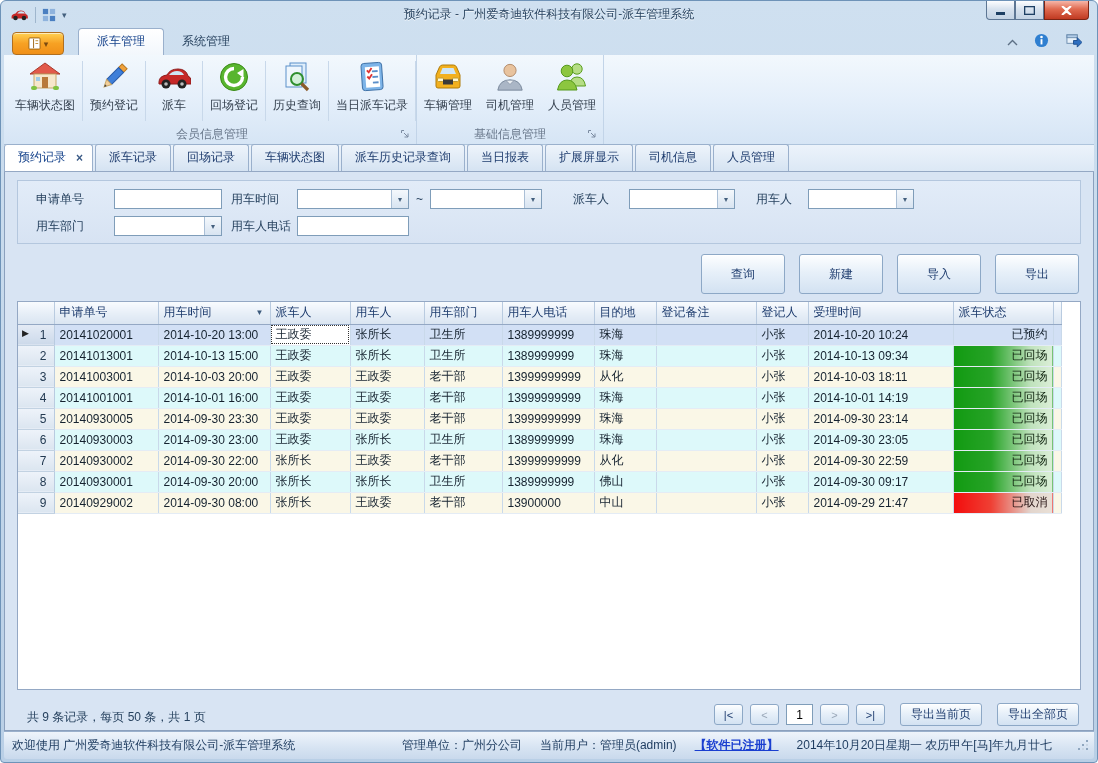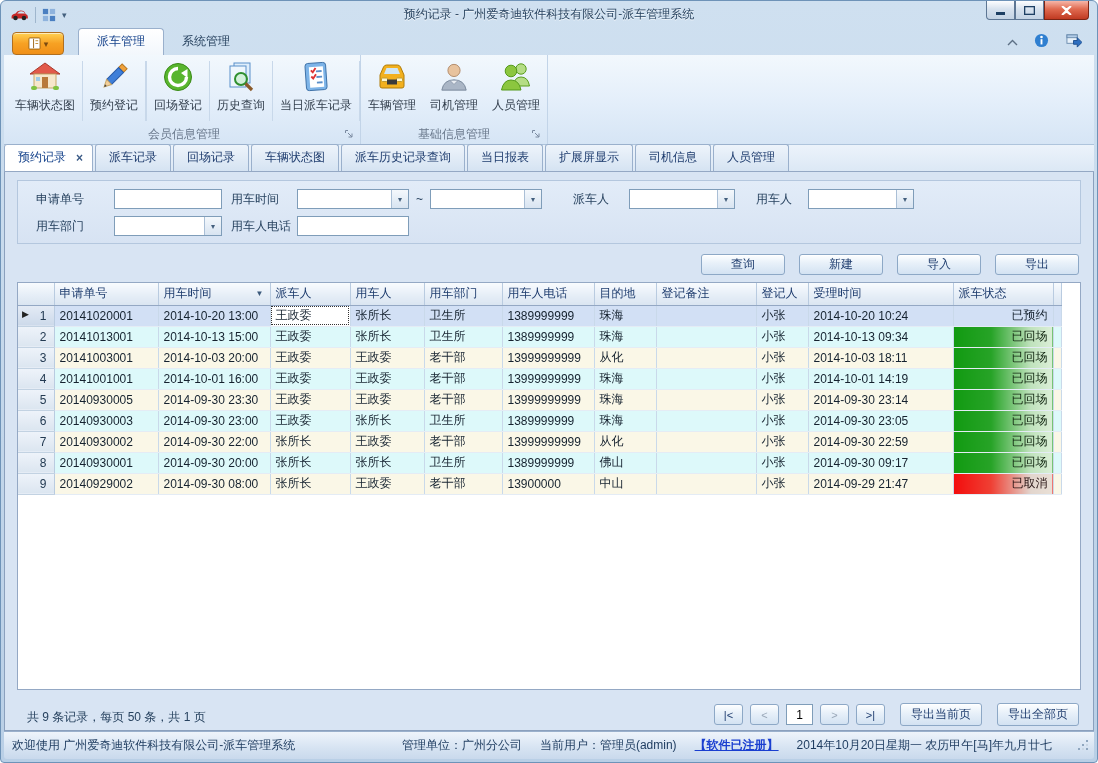--- a/index.html
+++ b/index.html
@@ -49,21 +49,21 @@
 
   .filter-box { border:1px solid #b4c7de; background:linear-gradient(180deg,#e2ecf8,#d7e3f3); padding:7px 8px 6px 18px; margin-bottom:10px; }
   .frow { display:flex; align-items:center; height:22px; margin-bottom:5px; }
   .frow:last-child { margin-bottom:0; }
   .flabel { color:#27425f; white-space:nowrap; }
   .tin { height:20px; border:1px solid #7f9db9; background:#fff; padding:0 4px; font-size:12px; font-family:inherit; color:#222; }
   .select { height:20px; border:1px solid #7f9db9; background:#fff; display:flex; align-items:center; justify-content:flex-end; }
   .sel-btn { width:17px; height:18px; background:linear-gradient(180deg,#f4f8fc,#d8e4f1); border-left:1px solid #aabfd6; display:flex; align-items:center; justify-content:center; font-size:8px; color:#44607e; }
 
   .actions { display:flex; justify-content:flex-end; gap:14px; margin-bottom:7px; padding-right:2px; }
-  .btn { min-width:84px; height:21px; border:1px solid #8da8c6; border-radius:3px; background:linear-gradient(180deg,#fdfeff,#e7f0f9 45%,#d3e2f2); color:#1e3c6e; display:flex; align-items:center; justify-content:center; box-shadow:inset 0 1px 0 #fff; }
+  .btn { min-width:84px; height:40px; border:1px solid #8da8c6; border-radius:3px; background:linear-gradient(180deg,#fdfeff,#e7f0f9 45%,#d3e2f2); color:#1e3c6e; display:flex; align-items:center; justify-content:center; box-shadow:inset 0 1px 0 #fff; }
 
   
   .grid-area { flex:1; border:1px solid #94a8c4; background:#fff; overflow:hidden; }
   table.grid { border-collapse:collapse; table-layout:fixed; width:1043px; }
   .grid th { height:22px; background:linear-gradient(180deg,#f8fbfe,#e6eef7 55%,#dae5f1); border-right:1px solid #b9cbe0; border-bottom:1px solid #94a8c4; font-weight:normal; text-align:left; padding:0 5px; color:#1e3c6e; white-space:nowrap; overflow:hidden; }
   .grid th.thsort { position:relative; }
   .grid th .sort { position:absolute; right:6px; top:6px; font-size:8px; color:#3c5a7c; }
   .grid td { height:21px; border-right:1px solid #c9d9ea; border-bottom:1px solid #e4ecf5; padding:0 5px; color:#15222f; white-space:nowrap; overflow:hidden; }
   .grid td.rh { background:linear-gradient(180deg,#eef3fa,#dbe5f0); border-right:1px solid #b9cbe0; border-bottom:1px solid #c2d2e2; text-align:right; padding-right:7px; color:#233a52; position:relative; }
   .grid td.rh .ind { position:absolute; left:4px; top:3px; font-size:9px; color:#222; }
@@ -189,20 +189,33 @@
                   <rect x="12.5" y="1" width="7" height="5" fill="#f0a23c" stroke="#b87820"></rect>
                   <rect x="12.5" y="6" width="7" height="17" fill="#3f7fd9" stroke="#2a5ba8"></rect>
                   <polygon points="12.5,23 19.5,23 16,30" fill="#f3cf9a" stroke="#c8a768"></polygon>
                   <polygon points="14.8,27.5 17.2,27.5 16,30" fill="#444"></polygon>
                 </g>
               </svg>
             </span>
           <span class="rlabel">预约登记</span>
         </div>
         <div class="rsep"></div>
+        <div class="rbtn">
+          <span class="ricon">
+              <svg width="34" height="26" viewBox="0 0 34 26">
+                <path d="M2 18 q0 -6 8 -7 q3 -6 11 -6 q8 0 10 7 q3 1 3 5 v3 h-32 z" fill="#c62828" stroke="#8e1b1b"></path>
+                <path d="M12 11 q3 -4 8 -4 q5 0 7 4 z" fill="#cfe6f5"></path>
+                <circle cx="9" cy="20" r="4.5" fill="#222"></circle>
+                <circle cx="25" cy="20" r="4.5" fill="#222"></circle>
+                <circle cx="9" cy="20" r="1.8" fill="#bbb"></circle>
+                <circle cx="25" cy="20" r="1.8" fill="#bbb"></circle>
+              </svg>
+            </span>
+          <span class="rlabel">派车</span>
+        </div>
         <div class="rsep"></div>
         <div class="rbtn">
           <span class="ricon">
               <svg width="32" height="32" viewBox="0 0 32 32">
                 <circle cx="16" cy="16" r="13.5" fill="#58b52e" stroke="#3a8a18"></circle>
                 <path d="M16 7.5 a8.5 8.5 0 1 0 8.5 8.5" fill="none" stroke="#fff" stroke-width="3.4"></path>
                 <polygon points="25.5,8 25.5,17 19,12" fill="#fff"></polygon>
               </svg>
             </span>
           <span class="rlabel">回场登记</span>

